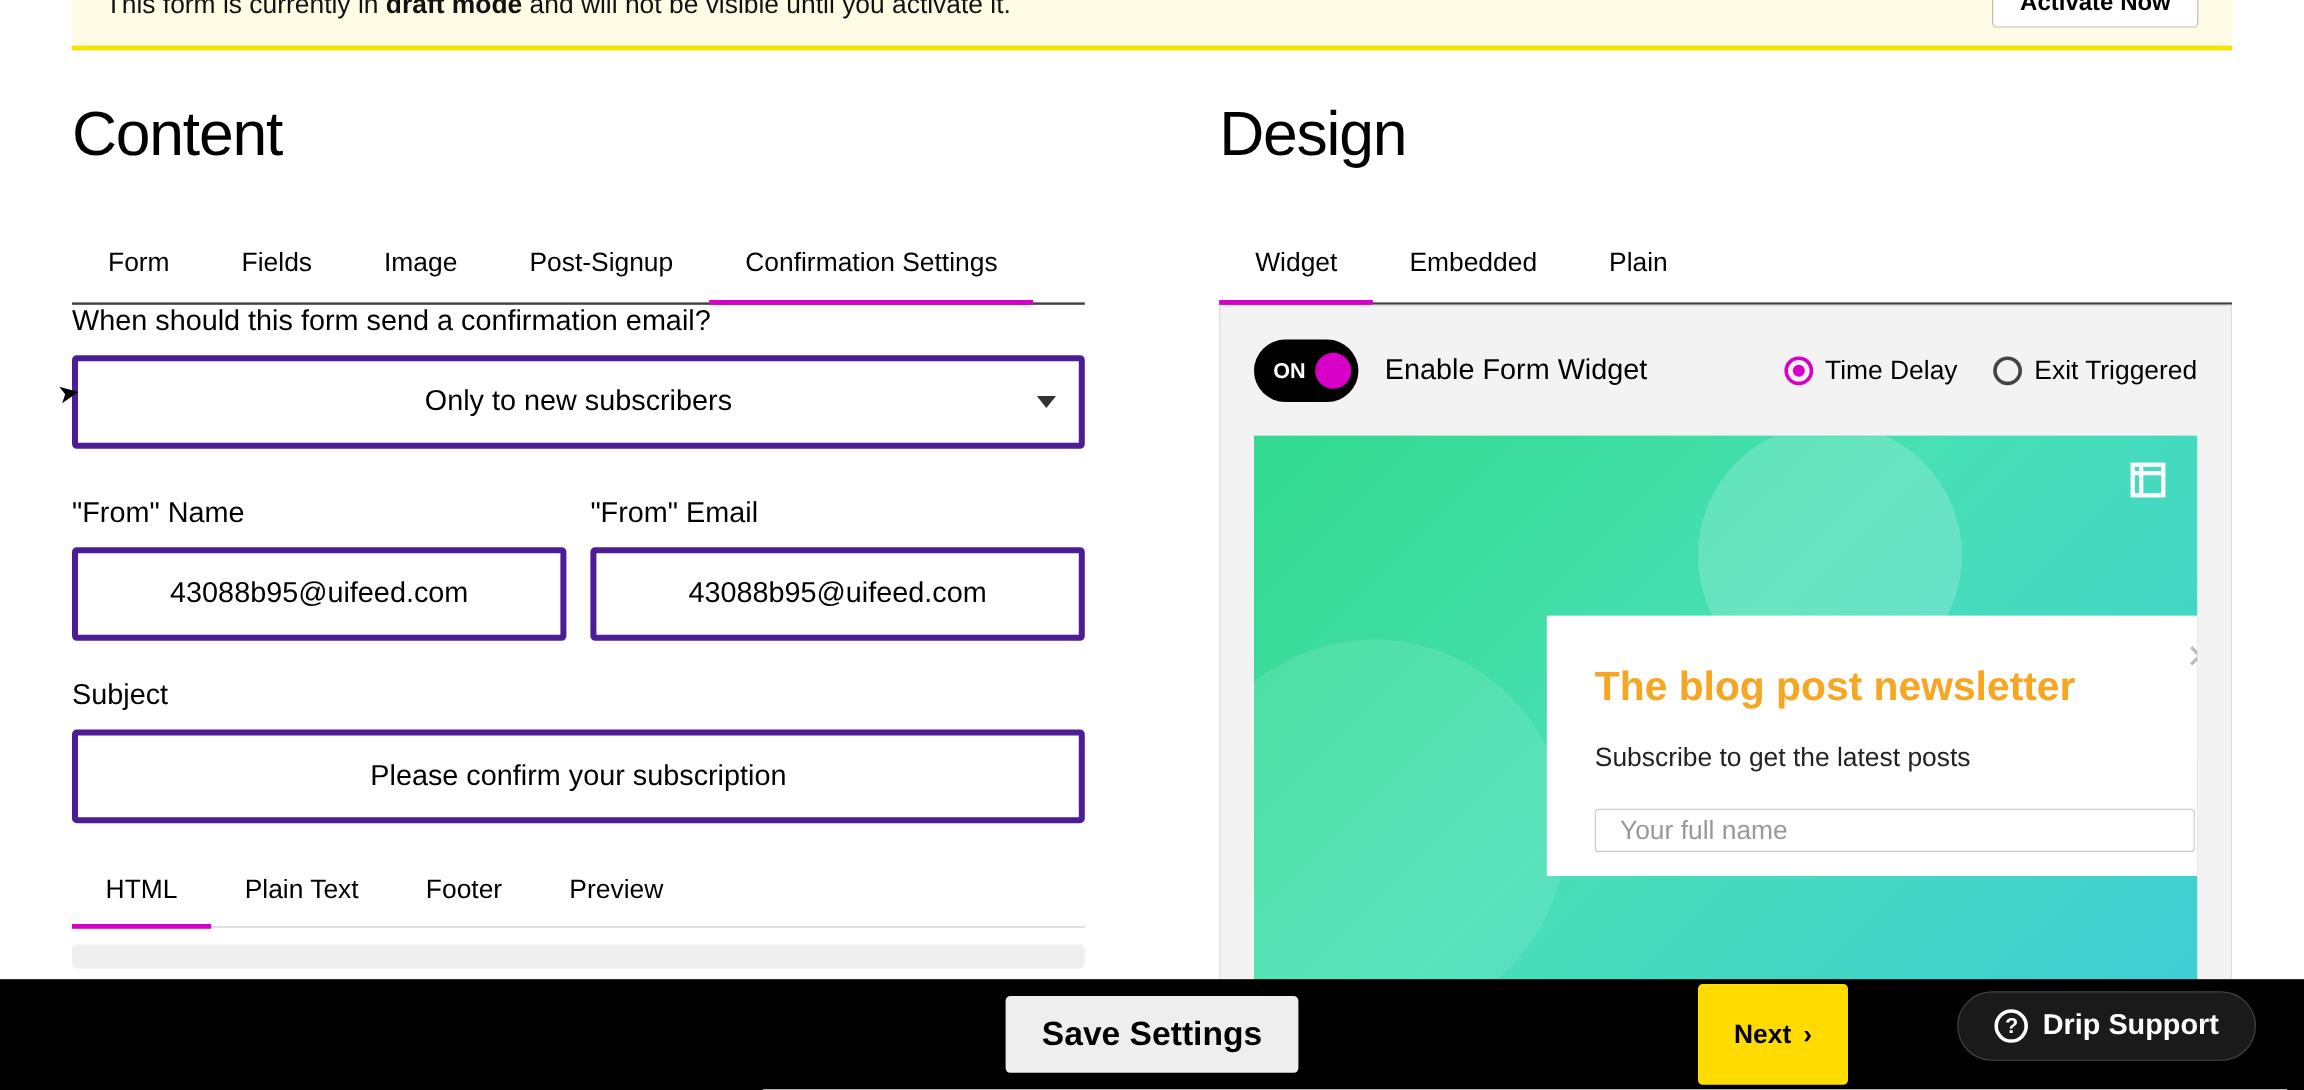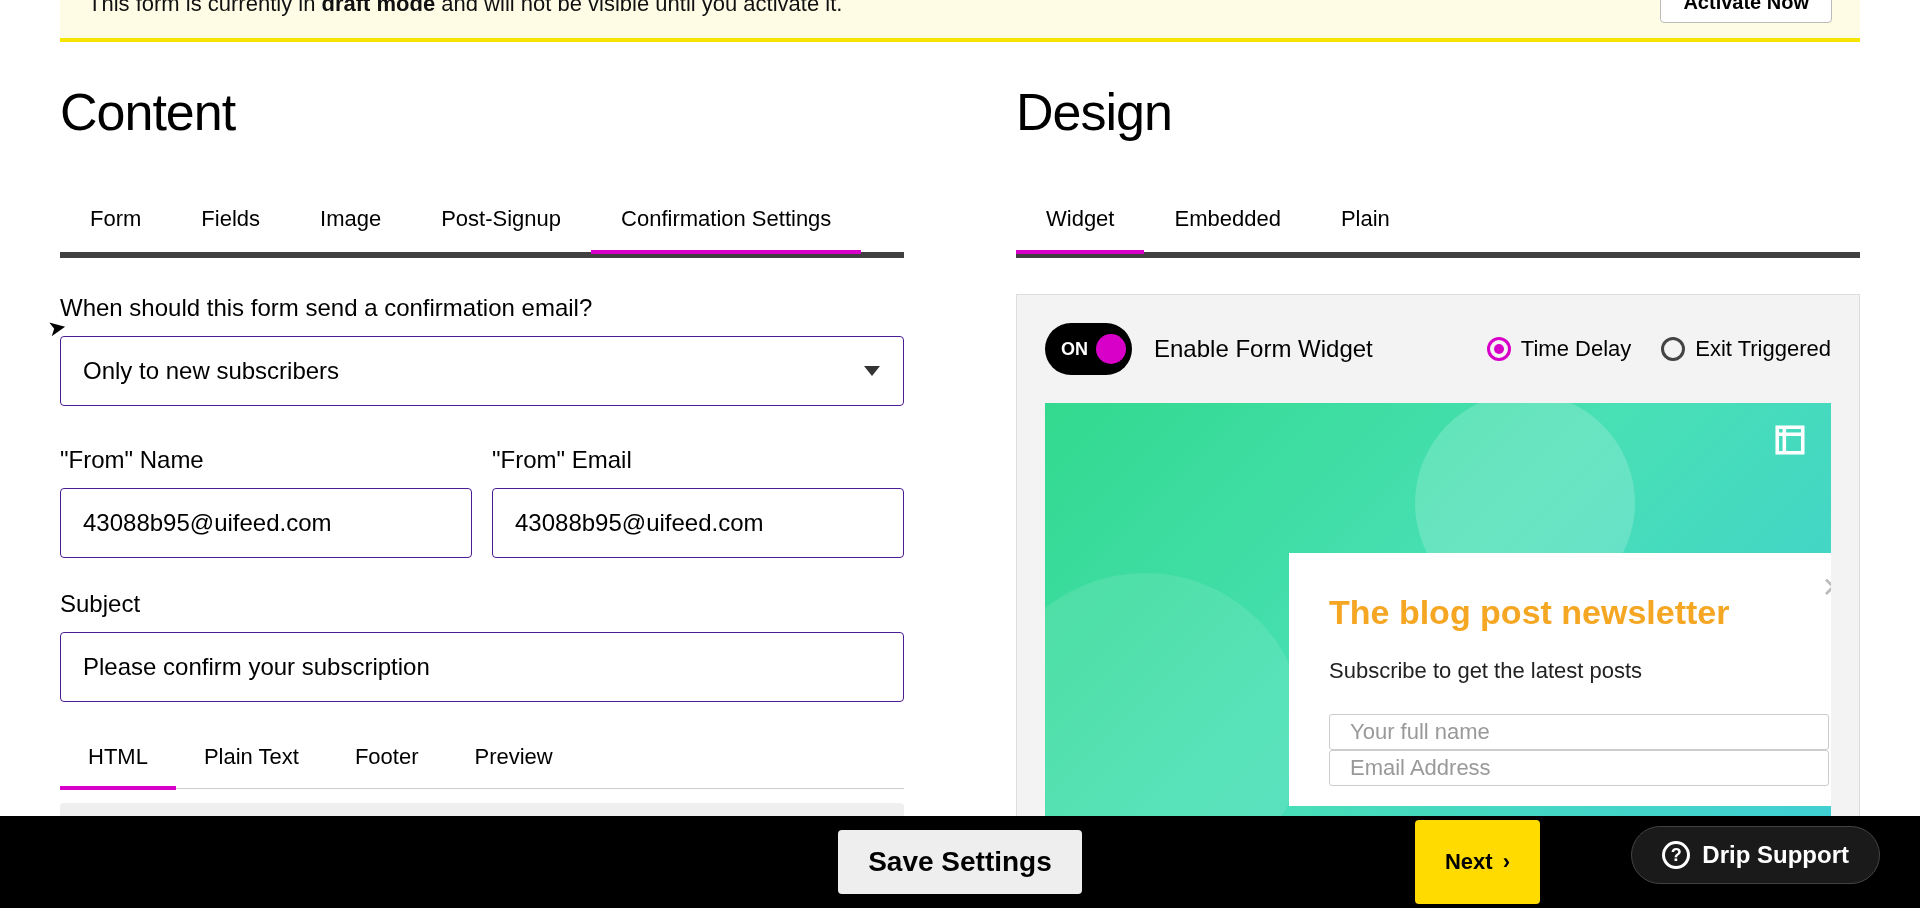--- a/index.html
+++ b/index.html
@@ -8,27 +8,27 @@
 .banner { background: #fffce6; border-bottom: 4px solid #f6e400; padding: 0 28px 14px 28px; margin: 0 60px 0 60px; display: flex; align-items: center; justify-content: space-between; height: 42px; position: relative; }
 .banner-text { font-size: 22px; color: #111; position: relative; top: -8px; }
 .banner-text .bold { font-weight: 700; }
 .banner-btn { background: #fff; border: 1px solid #bbb; padding: 8px 22px; font-size: 20px; font-weight: 700; border-radius: 4px; cursor: pointer; position: relative; top: -10px; }
 
 .page { display: flex; padding: 40px 60px 0 60px; gap: 112px; }
 
 .col { flex: 1; }
 .section-title { font-size: 52px; font-weight: 400; letter-spacing: -1px; margin-bottom: 50px; }
 
-.tabs { display: flex; border-bottom: 6px solid #404040; margin-bottom: 36px; }
+.tabs { display: flex; border-bottom: 2px solid #404040; }
 .tab { padding: 14px 30px 18px 30px; font-size: 22px; color: #000; cursor: pointer; border-bottom: 4px solid transparent; margin-bottom: -2px; }
 .tab.active { border-bottom-color: #d800c9; }
 
 .label { font-size: 24px; margin-bottom: 14px; display: block; }
 .select-wrap { position: relative; margin-bottom: 40px; }
-.select, .text-input { width: 100%; border: 1px solid #4c1d95; font-size: 24px; padding: 20px 22px; border-radius: 4px; background: #fff; }
+.select, .text-input { width: 100%; border: 5px solid #4c1d95; font-size: 24px; padding: 20px 22px; border-radius: 4px; background: #fff; text-align: center; }
 .caret { position: absolute; right: 24px; top: 50%; transform: translateY(-50%); width: 0; height: 0; border-left: 8px solid transparent; border-right: 8px solid transparent; border-top: 10px solid #333; }
 
 .from-row { display: flex; gap: 20px; margin-bottom: 32px; }
 .from-col { flex: 1; }
 
 .editor-tabs { display: flex; border-bottom: 1px solid #ccc; margin-top: 28px; }
 .editor-tab { padding: 14px 28px 16px 28px; font-size: 22px; cursor: pointer; border-bottom: 4px solid transparent; margin-bottom: -2px; }
 .editor-tab.active { border-bottom-color: #d800c9; }
 .editor-box { background: #efefef; height: 20px; margin-top: 14px; border-radius: 4px; }
 
@@ -155,21 +155,20 @@
           <svg viewBox="0 0 24 24">
               <rect x="3" y="3" width="18" height="18"></rect>
               <path d="M8 3v18M3 8h18"></path>
             </svg>
         </div>
         <div class="popup">
           <div class="popup-close">✕</div>
           <div class="popup-title">The blog post newsletter</div>
           <div class="popup-sub">Subscribe to get the latest posts</div>
           <div class="popup-input">Your full name</div>
-          <div class="popup-input">Email Address</div>
         </div>
       </div>
     </div>
   </div>
 </div>
 
 <div class="cursor">➤</div>
 
 <div class="footer">
   <button class="save-btn">Save Settings</button>

